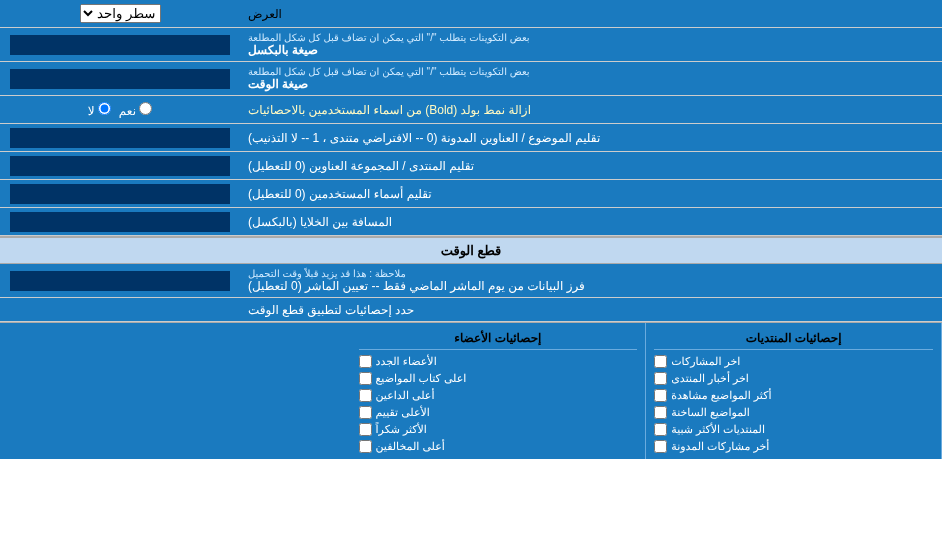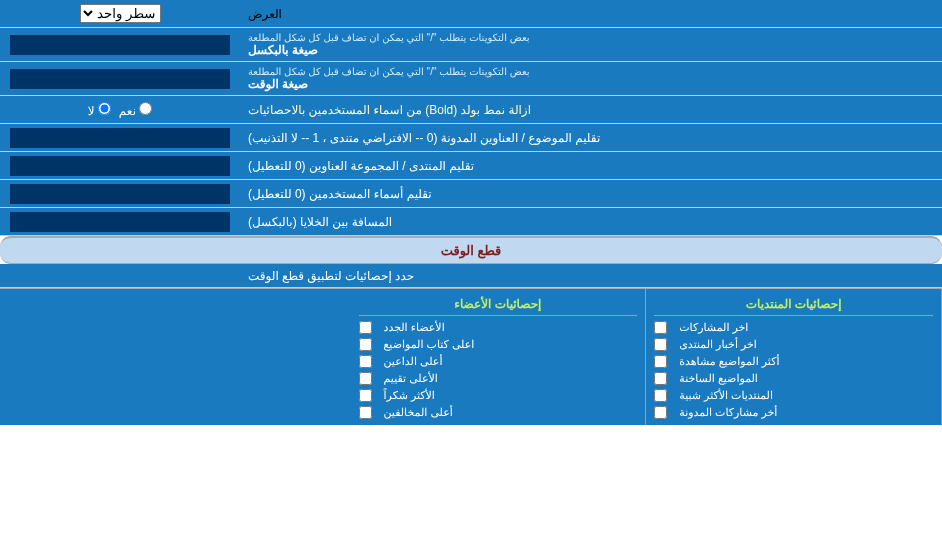--- a/index.html
+++ b/index.html
@@ -106,28 +106,27 @@
       padding: 3px 8px;
     }
 
     .radio-input label {
       color: #fff;
       font-size: 12px;
     }
 
     .section-header {
       background: #c0d8f0;
-      color: #7f1d1d;
+      color: #000000;
       text-align: center;
       font-weight: bold;
       font-size: 13px;
       padding: 5px;
       border-bottom: 1px solid #aaa;
       border-top: 2px solid #aaa;
-      border-radius: 11px;
     }
 
     .checkboxes-grid {
       display: flex;
       background: #1a7abf;
     }
 
     .checkbox-col {
       flex: 1;
       padding: 4px 8px;
@@ -135,32 +134,32 @@
     }
 
     .checkbox-col:last-child {
       border-right: none;
     }
 
     .checkbox-item {
       display: flex;
       align-items: center;
       justify-content: flex-end;
-      gap: 12px;
+      gap: 4px;
       color: #fff;
       padding: 2px 0;
       font-size: 11px;
     }
 
     .checkbox-item input[type="checkbox"] {
       margin: 0;
     }
 
     .col-header {
-      color: #bef264;
+      color: #000000;
       font-weight: bold;
       text-align: center;
       padding: 4px 0;
       font-size: 12px;
       border-bottom: 1px solid #6aabde;
       margin-bottom: 3px;
     }
 
     .two-line-label {
       display: flex;
@@ -258,20 +257,31 @@
     </div>
     <div class="row-input">
       <input type="text" style="">
     </div>
   </div>
 
   <div class="section-header">
     <span>قطع الوقت</span>
   </div>
 
+  <div class="row">
+    <div class="row-label">
+      <div class="two-line-label">
+        <span style="font-size:10px;color:#d0eaff;">ملاحظة : هذا قد يزيد قبلاً وقت التحميل</span>
+        <span>فرز البيانات من يوم الماشر الماضي فقط -- تعيين الماشر (0 لتعطيل)</span>
+      </div>
+    </div>
+    <div class="row-input">
+      <input type="text" style="">
+    </div>
+  </div>
 
   <div class="row" style="background:#1a7abf;min-height:24px;">
     <div class="row-label" style="text-align:right;font-size:12px;">
       <span>حدد إحصائيات لتطبيق قطع الوقت</span>
     </div>
     <div style="width:240px;background:#1a7abf;"></div>
   </div>
 
   <div style="background:#1a7abf;border-top:1px solid #aaa;">
     <div class="checkboxes-grid">

